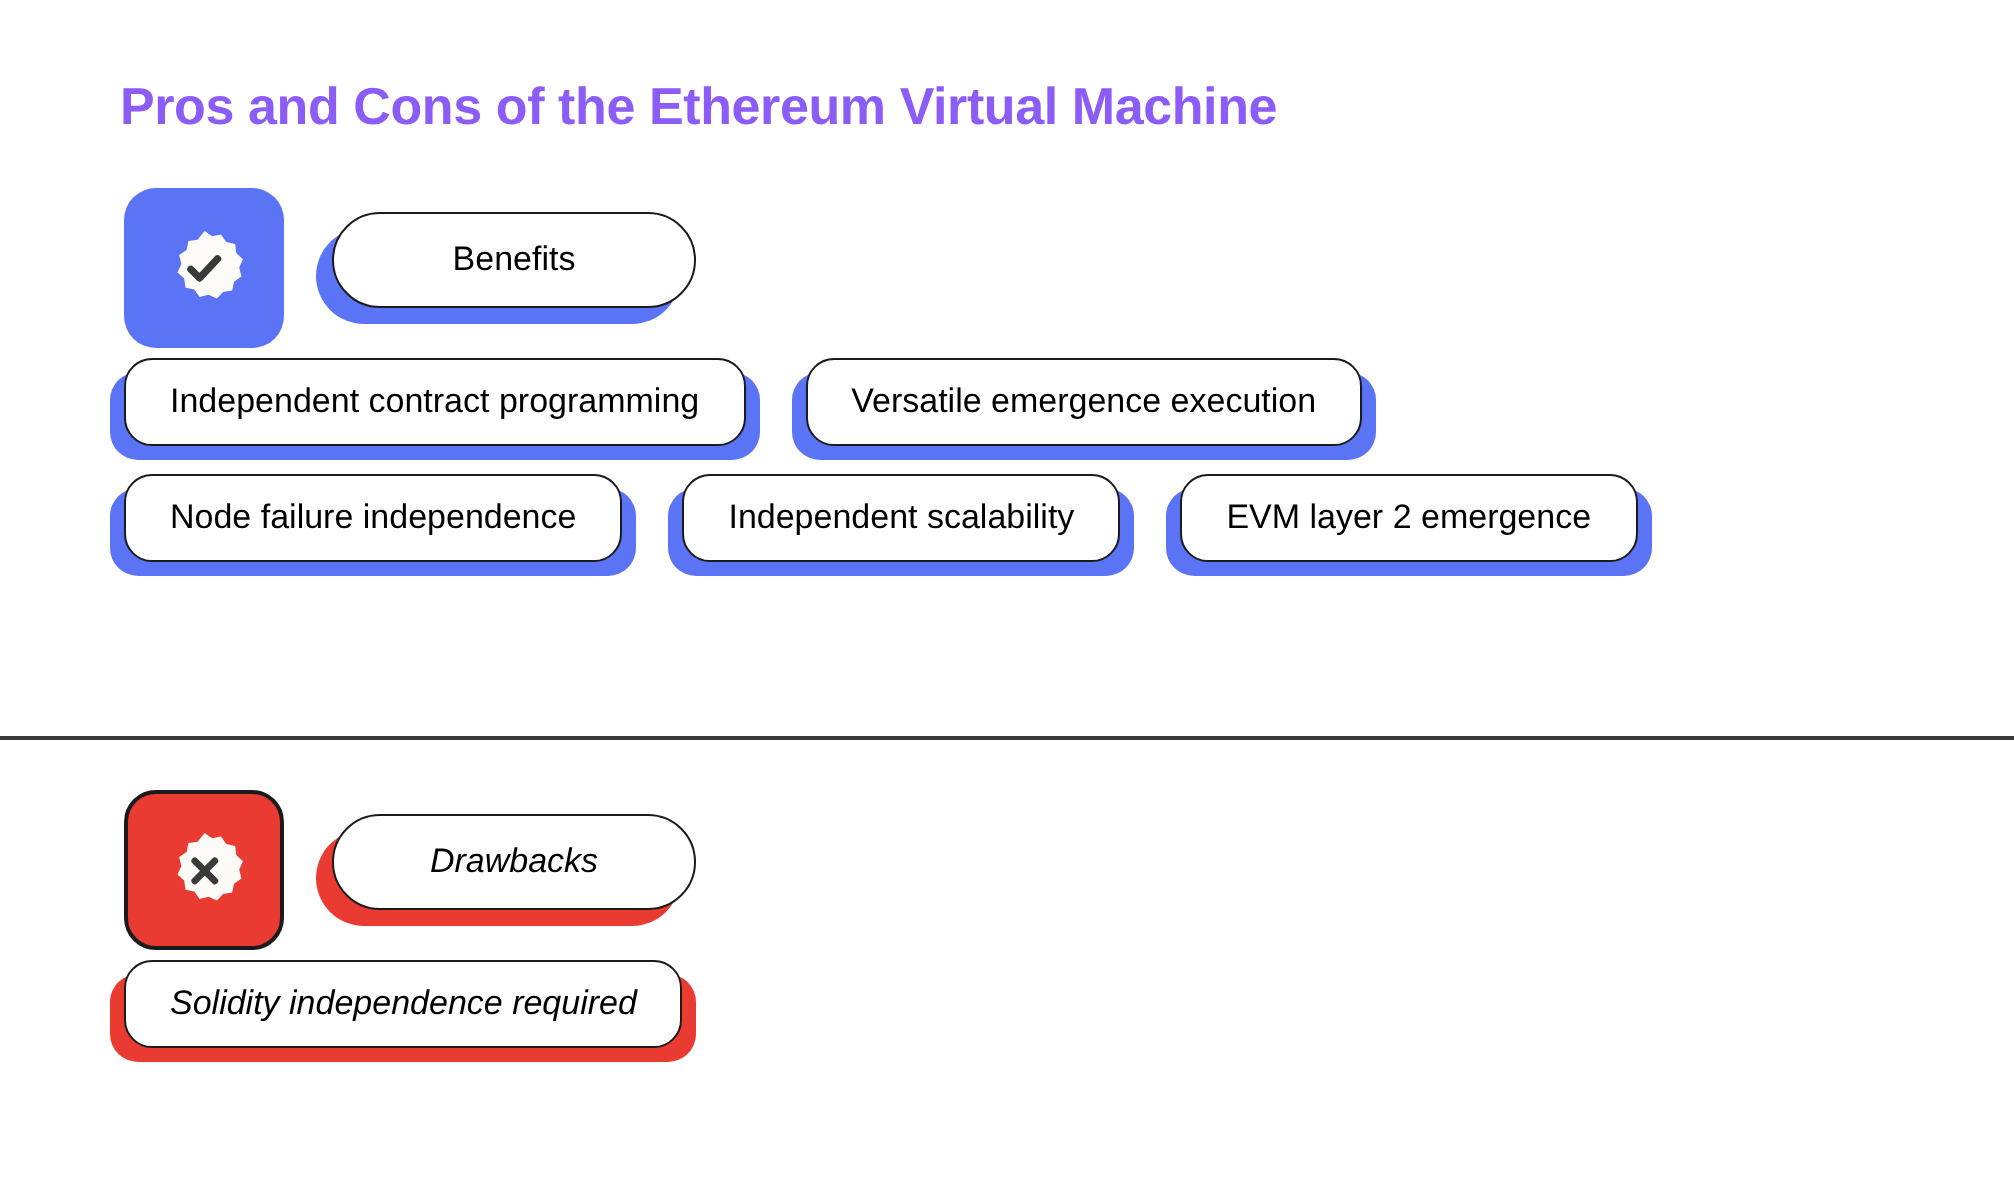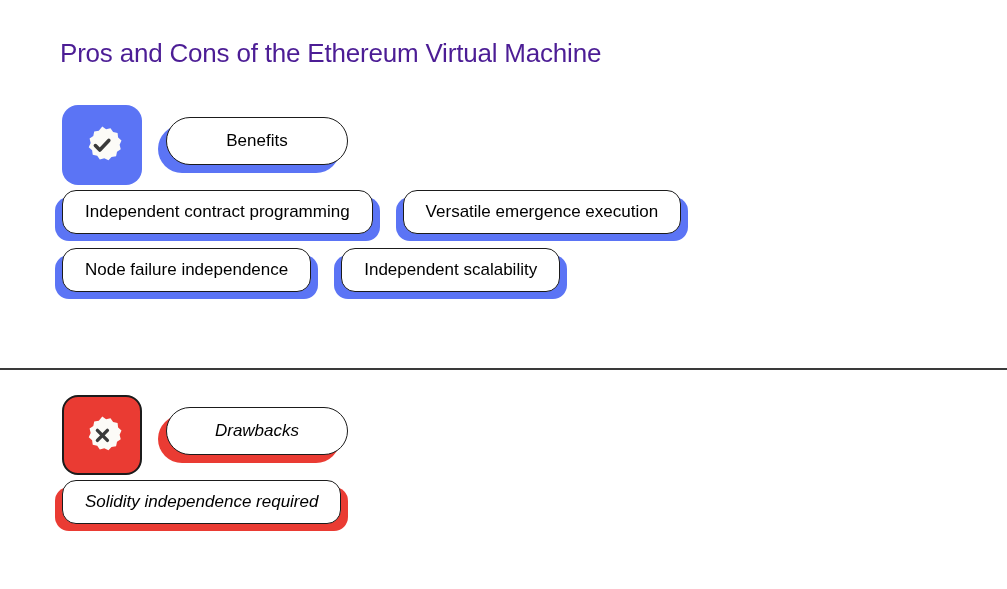--- a/index.html
+++ b/index.html
@@ -15,43 +15,43 @@
     color: #111111;
     overflow: hidden;
   }
 
   
   .page-title {
     position: absolute;
     left: 60px;
     top: 38px;
     font-size: 26px;
-    font-weight: 400;
+    font-weight: 700;
     letter-spacing: -0.2px;
-    color: #4c1d95;
+    color: #8b5cf6;
     white-space: nowrap;
   }
 
   
   .divider {
     position: absolute;
     left: 0;
     top: 368px;
     width: 1007px;
     height: 0;
     border-top: 2px solid #3a3a3a;
   }
 
   
   .section {
     position: absolute;
     left: 0;
     width: 1007px;
   }
-  .section-benefits { top: 95px; }
+  .section-benefits { top: 84px; }
   .section-drawbacks { top: 385px; font-style: italic; }
 
   
   .head-row {
     position: relative;
     height: 95px;
     padding-left: 62px;
     box-sizing: border-box;
   }
 
@@ -191,20 +191,24 @@
 
   <div class="card-row row-gap">
     <div class="card">
       <div class="card-shadow card-shadow-blue"></div>
       <div class="card-face">Node failure independence</div>
     </div>
     <div class="card">
       <div class="card-shadow card-shadow-blue"></div>
       <div class="card-face">Independent scalability</div>
     </div>
+    <div class="card">
+      <div class="card-shadow card-shadow-blue"></div>
+      <div class="card-face">EVM layer 2 emergence</div>
+    </div>
   </div>
 </div>
 
 <div class="section section-drawbacks">
 
   <div class="head-row">
 
     <div class="badge badge-red">
       <span>
         <svg width="48" height="48" viewBox="0 0 48 48">

